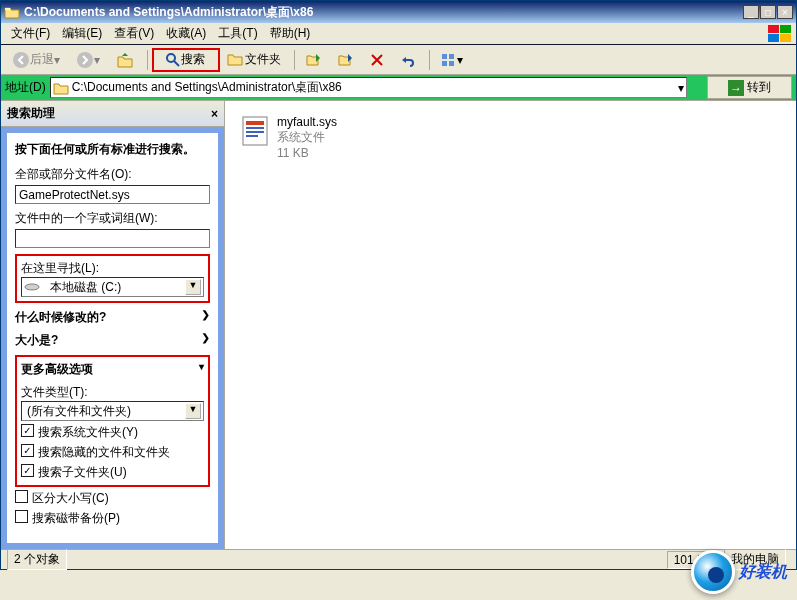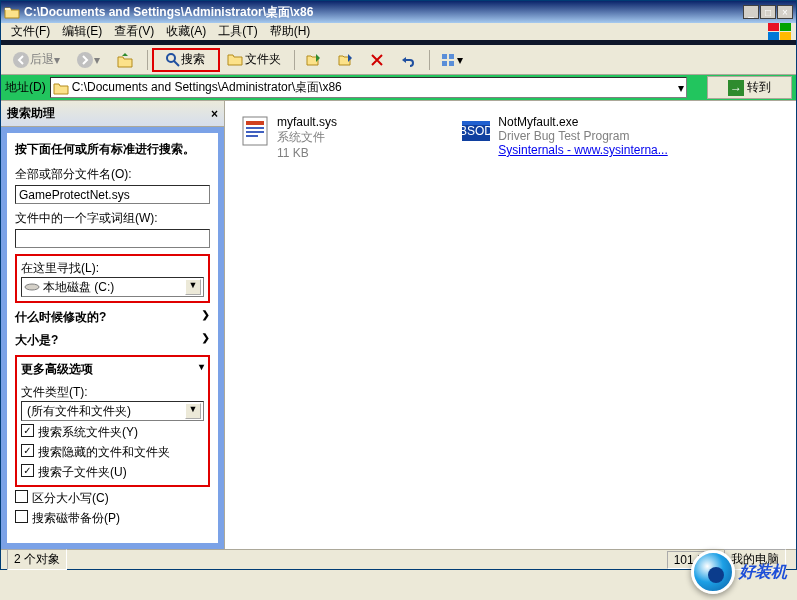--- a/index.html
+++ b/index.html
@@ -3,21 +3,21 @@
 <meta charset="utf-8">
 <style>
 *{box-sizing:border-box;margin:0;padding:0;font-family:"Microsoft YaHei",SimSun,Tahoma,sans-serif;font-size:12px;}
 body{background:#ece9d8;width:797px;height:600px;overflow:hidden;position:relative;}
 .window{width:797px;height:570px;display:flex;flex-direction:column;border:1px solid #003c74;}
 .titlebar{background:linear-gradient(to bottom,#0a246a,#a6caf0);height:22px;display:flex;align-items:center;padding:0 3px;color:white;}
 .titlebar .folder-icon{width:16px;height:14px;margin-right:4px;}
 .title-text{flex:1;font-weight:bold;}
 .win-btns{display:flex;gap:1px;}
 .win-btn{width:16px;height:14px;background:#d4d0c8;border:1px solid #404040;display:flex;align-items:center;justify-content:center;font-size:10px;font-family:Marlett,Arial;}
-.menubar{background:#ece9d8;height:22px;display:flex;align-items:center;padding:0 4px;border-bottom:5px solid #0f172a;}
+.menubar{background:#ece9d8;height:22px;display:flex;align-items:center;padding:0 4px;border-bottom:1px solid #0f172a;}
 .menu-item{padding:2px 6px;cursor:default;}
 .menubar .flag{margin-left:auto;width:24px;height:18px;}
 .toolbar{background:#ece9d8;height:30px;display:flex;align-items:center;padding:0 4px;border-bottom:1px solid #aca899;}
 .tb-btn{display:flex;align-items:center;padding:2px 6px;margin-right:2px;border:1px solid transparent;}
 .tb-btn.disabled{color:#808080;}
 .tb-sep{width:1px;height:20px;background:#aca899;margin:0 4px;}
 .search-highlight{border:2px solid #e00000;padding:0 4px;display:flex;align-items:center;height:24px;}
 .addressbar{background:#22c55e;height:26px;display:flex;align-items:center;padding:0 4px;border-bottom:1px solid #aca899;}
 .addr-label{margin-right:4px;}
 .addr-input{flex:1;display:flex;align-items:center;background:white;border:1px inset #808080;height:21px;padding:0 2px;}
@@ -26,21 +26,21 @@
 .go-arrow::after{content:"→";color:white;position:absolute;left:2px;top:0;}
 .content{flex:1;display:flex;overflow:hidden;}
 .sidebar{width:224px;background:#7ba2e7;display:flex;flex-direction:column;border-right:1px solid #aca899;}
 .sidebar-head{background:linear-gradient(to bottom,#ebeadb,#d6deec);padding:4px 6px;font-weight:bold;border-bottom:1px solid #aca899;display:flex;align-items:center;}
 .sidebar-head .x{margin-left:auto;cursor:pointer;}
 .search-panel{margin:6px;background:white;flex:1;overflow:auto;padding:8px;position:relative;}
 .sp-instr{font-weight:bold;margin-bottom:8px;}
 .sp-label{margin-top:6px;}
 .sp-input{width:100%;border:1px inset #808080;height:19px;padding:0 3px;margin-top:2px;}
 .red-box{border:2px solid #e00000;padding:4px;margin-top:6px;}
-.combo{width:100%;display:flex;align-items:center;background:white;border:1px inset #808080;height:20px;padding:0 2px;}
+.combo{width:100%;display:flex;align-items:center;background:white;border:1px inset #808080;height:20px;padding:0 2px;gap:7px;}
 .combo .drop{margin-left:auto;background:#ece9d8;border:1px outset #fff;width:16px;height:16px;text-align:center;font-size:9px;}
 .expander{display:flex;align-items:flex-start;font-weight:bold;margin-top:6px;cursor:pointer;}
 .expander .chev{margin-left:auto;font-size:10px;}
 .chk-row{display:flex;align-items:flex-start;margin-top:3px;}
 .chk{width:13px;height:13px;border:1px solid #1c1c1c;margin-right:4px;flex-shrink:0;display:flex;align-items:center;justify-content:center;font-size:10px;}
 .filelist{flex:1;background:white;padding:10px;}
 .file-item{display:inline-flex;align-items:flex-start;width:210px;margin:4px;vertical-align:top;}
 .file-icon{width:32px;height:32px;margin-right:6px;flex-shrink:0;}
 .file-meta .fn{color:#000;}
 .file-meta .fd{color:#808080;}
@@ -255,32 +255,20 @@
             <rect x="7" y="12" width="18" height="2" fill="#4060c0"></rect>
             <rect x="7" y="16" width="18" height="2" fill="#4060c0"></rect>
             <rect x="7" y="20" width="12" height="2" fill="#4060c0"></rect>
           </svg>
         <div class="file-meta">
           <div class="fn">myfault.sys</div>
           <div class="fd">系统文件</div>
           <div class="fd">11 KB</div>
         </div>
       </div>
-      <div class="file-item">
-        <svg class="file-icon" viewBox="0 0 32 32">
-            <rect x="2" y="6" width="28" height="20" fill="#1040a0"></rect>
-            <rect x="2" y="6" width="28" height="4" fill="#2060d0"></rect>
-            <text x="16" y="20" fill="#fff" font-size="6" text-anchor="middle">BSOD</text>
-          </svg>
-        <div class="file-meta">
-          <div class="fn">NotMyfault.exe</div>
-          <div class="fd">Driver Bug Test Program</div>
-          <div class="lnk">Sysinternals - www.sysinterna...</div>
-        </div>
-      </div>
     </div>
   </div>
 
   <div class="statusbar">
     <span class="cell">2 个对象</span>
     <span class="spacer"></span>
     <span class="cell">101 KB</span>
     <span class="cell">我的电脑</span>
   </div>
 </div>

